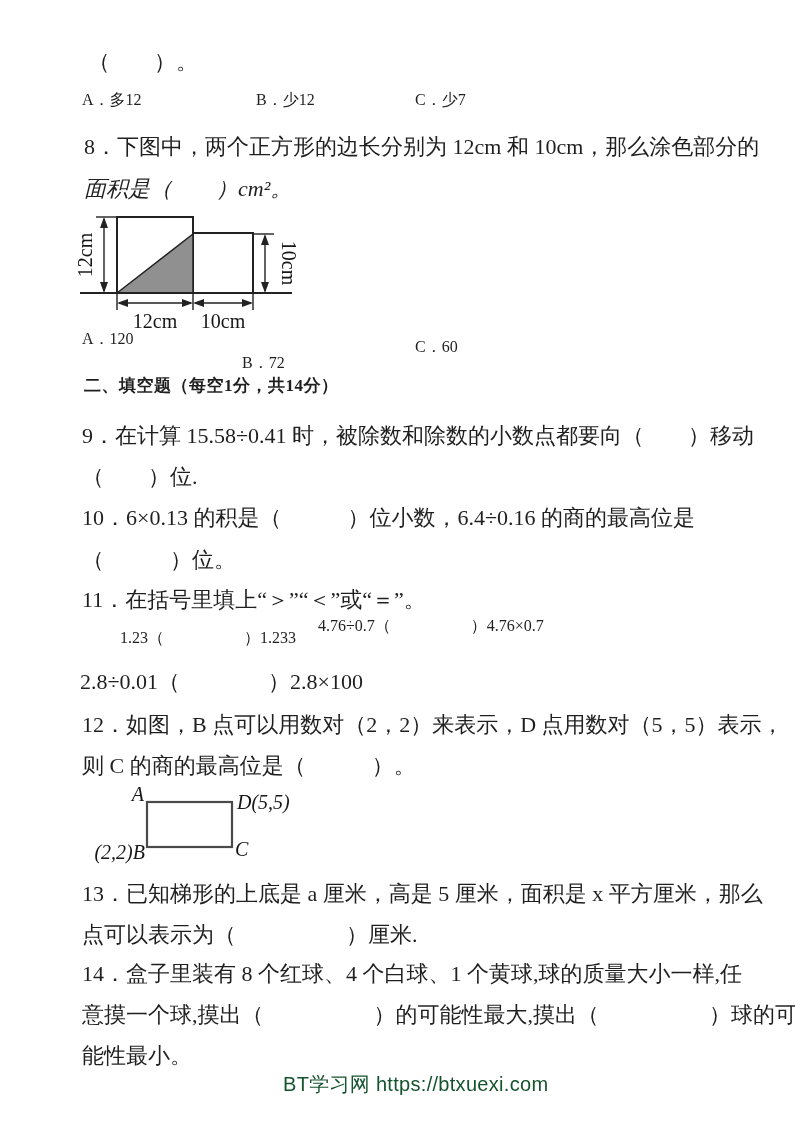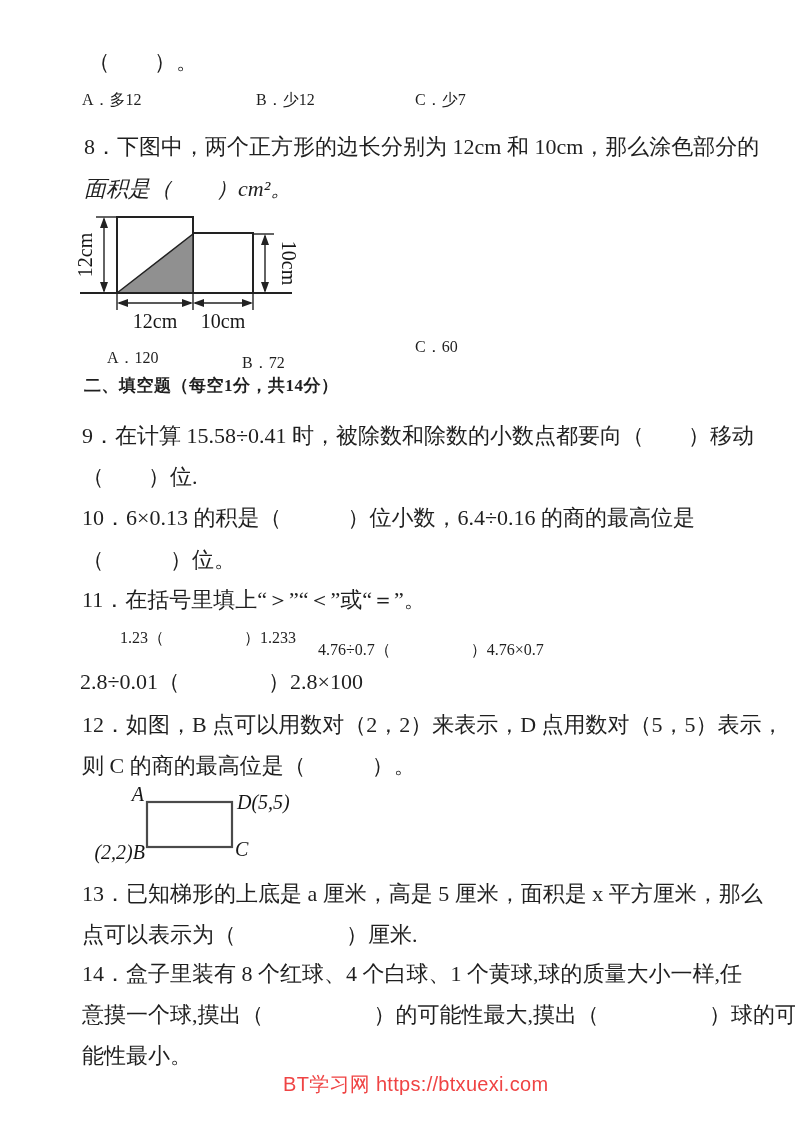--- a/index.html
+++ b/index.html
@@ -10,21 +10,21 @@
   }
   .ln{position:absolute;font-size:22px;line-height:1.25;white-space:pre;}
   .opt{position:absolute;font-size:16px;white-space:pre;}
   .heading{font-weight:bold;font-size:17px;letter-spacing:0.5px;}
   .fig{position:absolute;}
   svg text{font-family:"Liberation Serif","DejaVu Serif",serif;fill:#161616;}
   .dimlabel{font-size:20px;}
   .ptlabel{font-size:20px;font-style:italic;}
   .footer{
     position:absolute;font-family:"Liberation Sans","DejaVu Sans",sans-serif;
-    font-size:20px;color:#ef4444;letter-spacing:0.3px;
+    font-size:20px;color:#14532d;letter-spacing:0.3px;
   }
 </style>
 </head>
 <body>
 
 <div>
 
   <div class="ln" style="left:88px;top:48px;">（　　）。</div>
 
   <div>
@@ -67,37 +67,37 @@
       <polygon points="117,97 106,93 106,101" fill="#222222"></polygon>
       <line x1="119" y1="97" x2="175" y2="97" stroke="#222222" stroke-width="1.4"></line>
       <polygon points="117,97 128,93 128,101" fill="#222222"></polygon>
       <polygon points="177,97 166,93 166,101" fill="#222222"></polygon>
       <text class="dimlabel" x="79" y="122" text-anchor="middle">12cm</text>
       <text class="dimlabel" x="147" y="122" text-anchor="middle">10cm</text>
     </svg>
   </div>
 
   <div>
-    <span class="opt" style="left:82px;top:348px;margin-left:25px;">A．120</span>
+    <span class="opt" style="left:82px;top:329px;">A．120</span>
     <span class="opt" style="left:242px;top:353px;">B．72</span>
     <span class="opt" style="left:415px;top:337px;">C．60</span>
   </div>
 
   <div class="ln heading" style="left:84px;top:375px;">二、填空题（每空1分，共14分）</div>
 
   <div class="ln" style="left:82px;top:422px;">9．在计算 15.58÷0.41 时，被除数和除数的小数点都要向（　　）移动</div>
   <div class="ln" style="left:82px;top:463px;">（　　）位.</div>
 
   <div class="ln" style="left:82px;top:504px;">10．6×0.13 的积是（　　　）位小数，6.4÷0.16 的商的最高位是</div>
   <div class="ln" style="left:82px;top:546px;">（　　　）位。</div>
 
   <div class="ln" style="left:82px;top:586px;">11．在括号里填上“＞”“＜”或“＝”。</div>
   <div>
     <span class="opt" style="left:80px;top:628px;margin-left:40px;">1.23（　　　　　）1.233</span>
-    <span class="opt" style="left:318px;top:640px;text-align:center;">4.76÷0.7（　　　　　）4.76×0.7</span>
+    <span class="opt" style="left:318px;top:616px;text-align:center;">4.76÷0.7（　　　　　）4.76×0.7</span>
   </div>
   <div class="ln" style="left:80px;top:668px;">2.8÷0.01（　　　　）2.8×100</div>
 
   <div class="ln" style="left:82px;top:711px;">12．如图，B 点可以用数对（2，2）来表示，D 点用数对（5，5）表示，</div>
   <div class="ln" style="left:82px;top:752px;">则 C 的商的最高位是（　　　）。</div>
 
   <div class="fig" style="left:75px;top:786px;">
     <svg width="270" height="92" viewBox="0 0 270 92">
       <rect x="72" y="16" width="85" height="45" fill="none" stroke="#4a4a4a" stroke-width="2.2"></rect>
       <text class="ptlabel" x="69" y="15" text-anchor="end">A</text>

